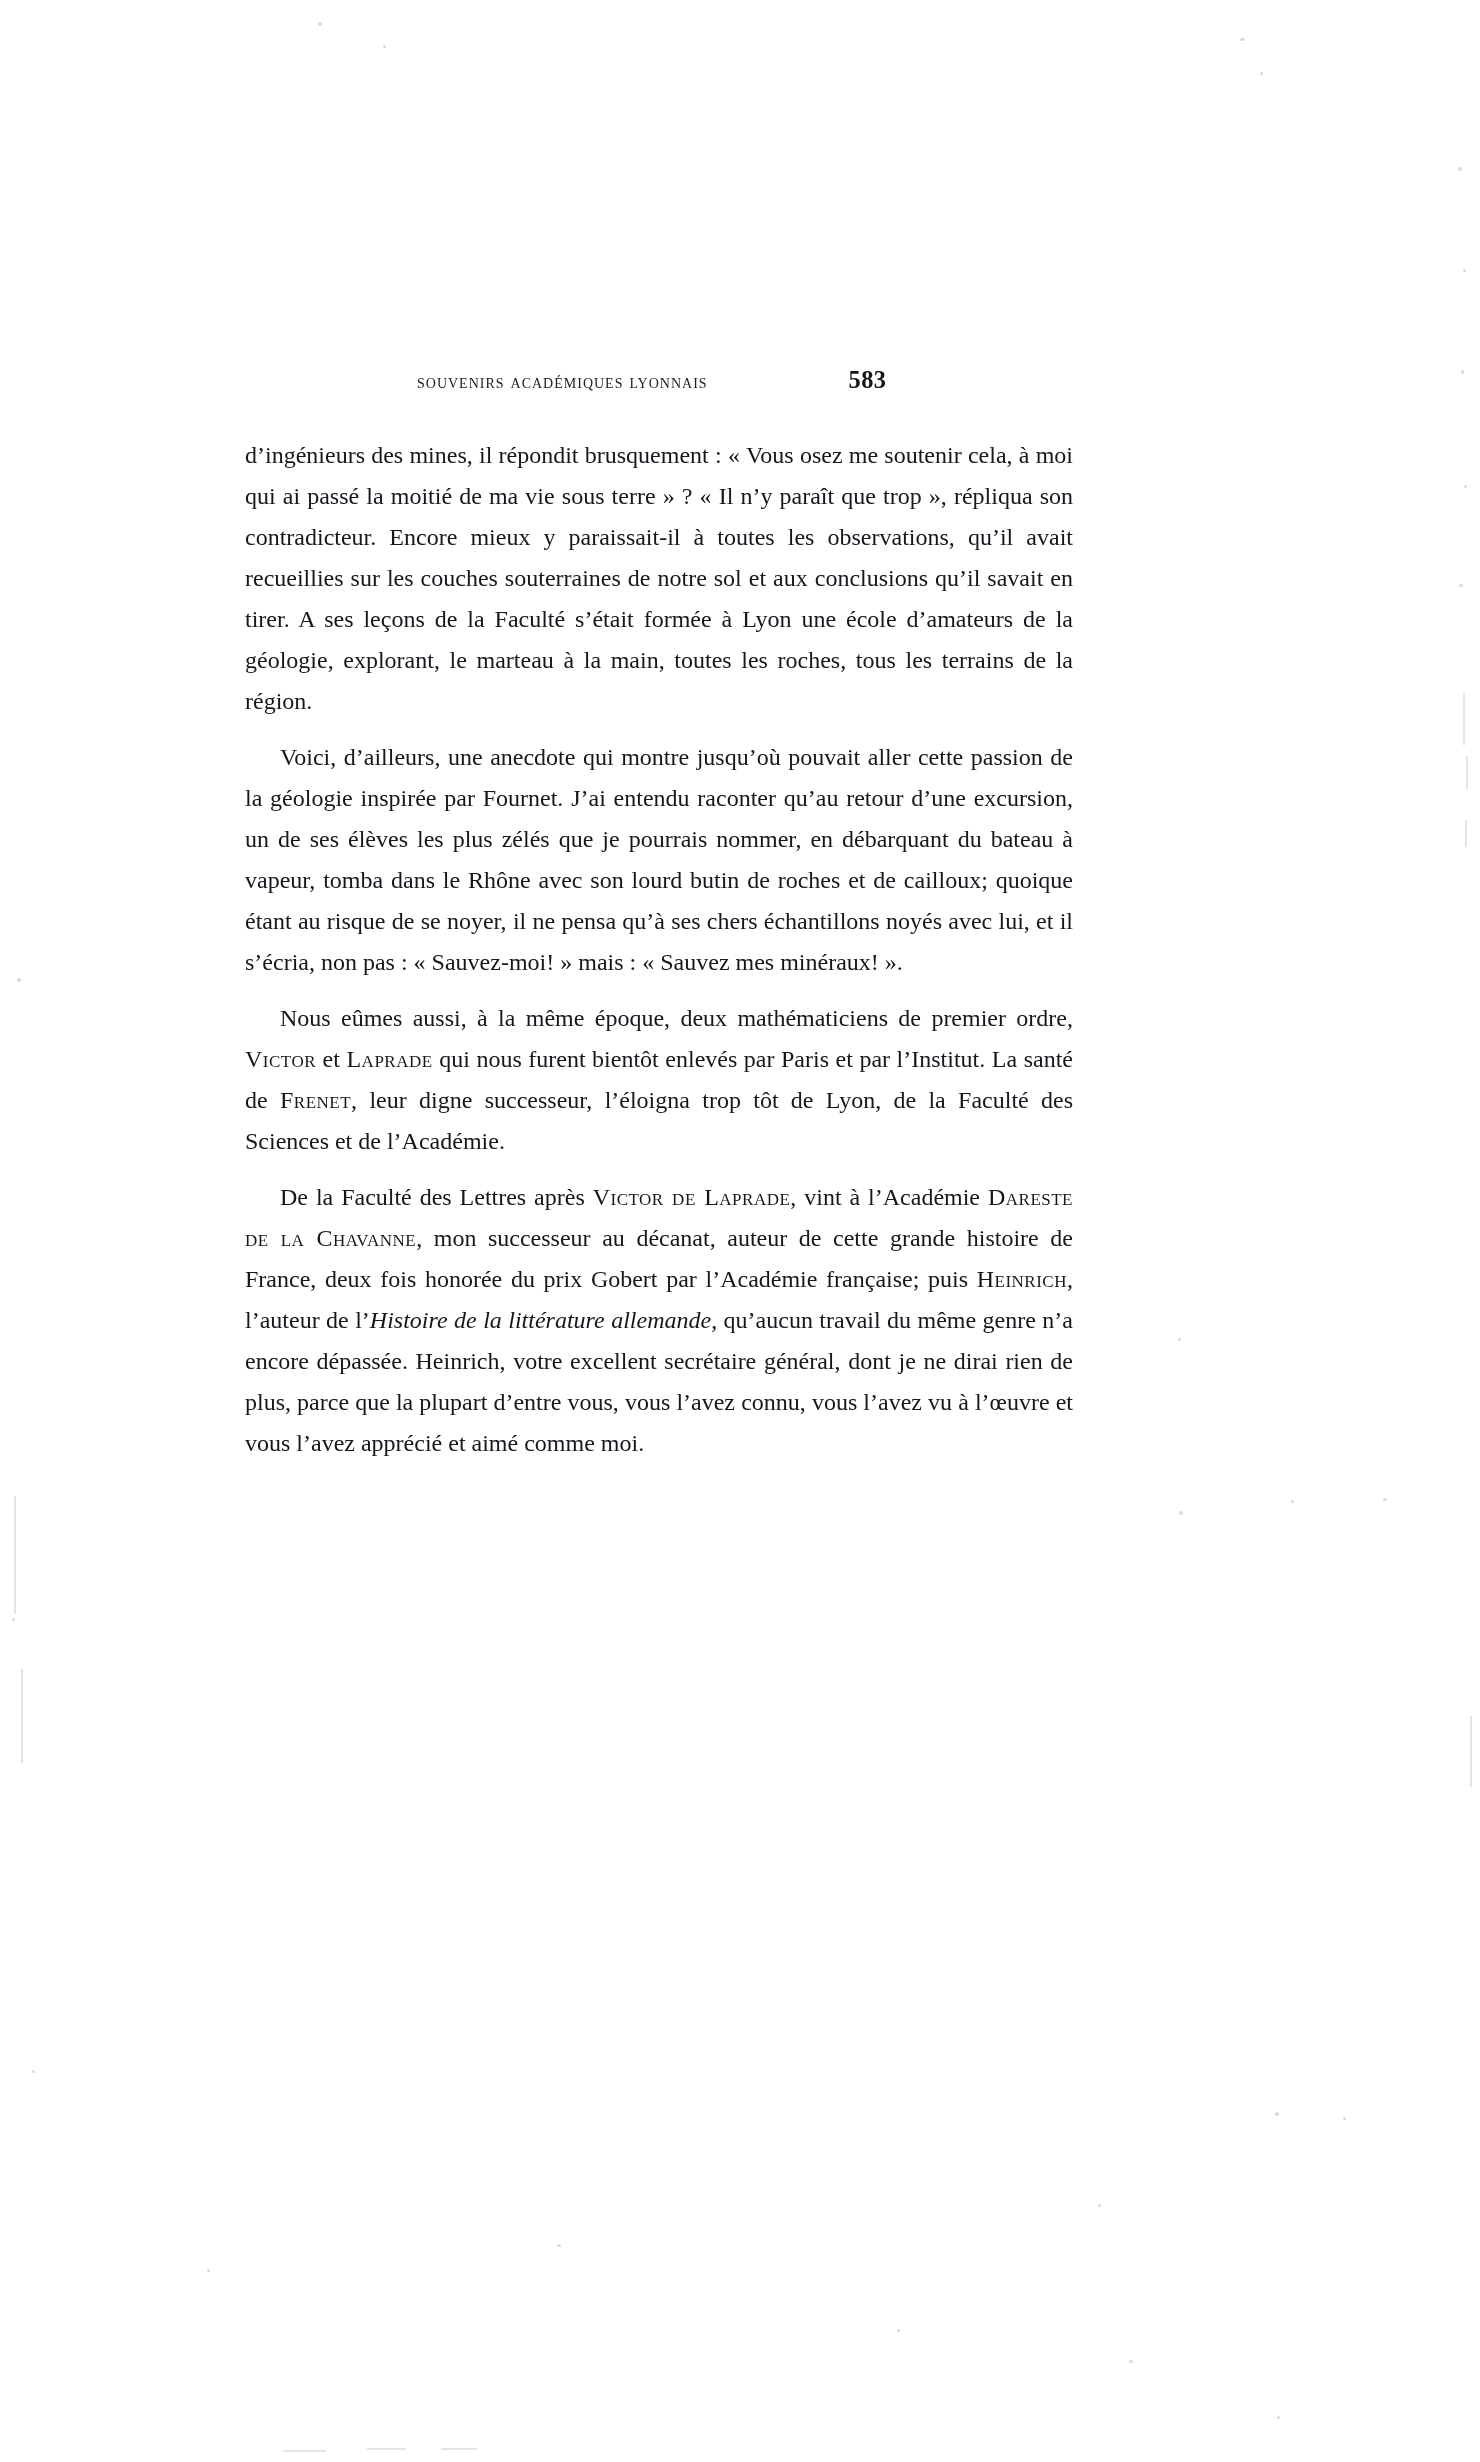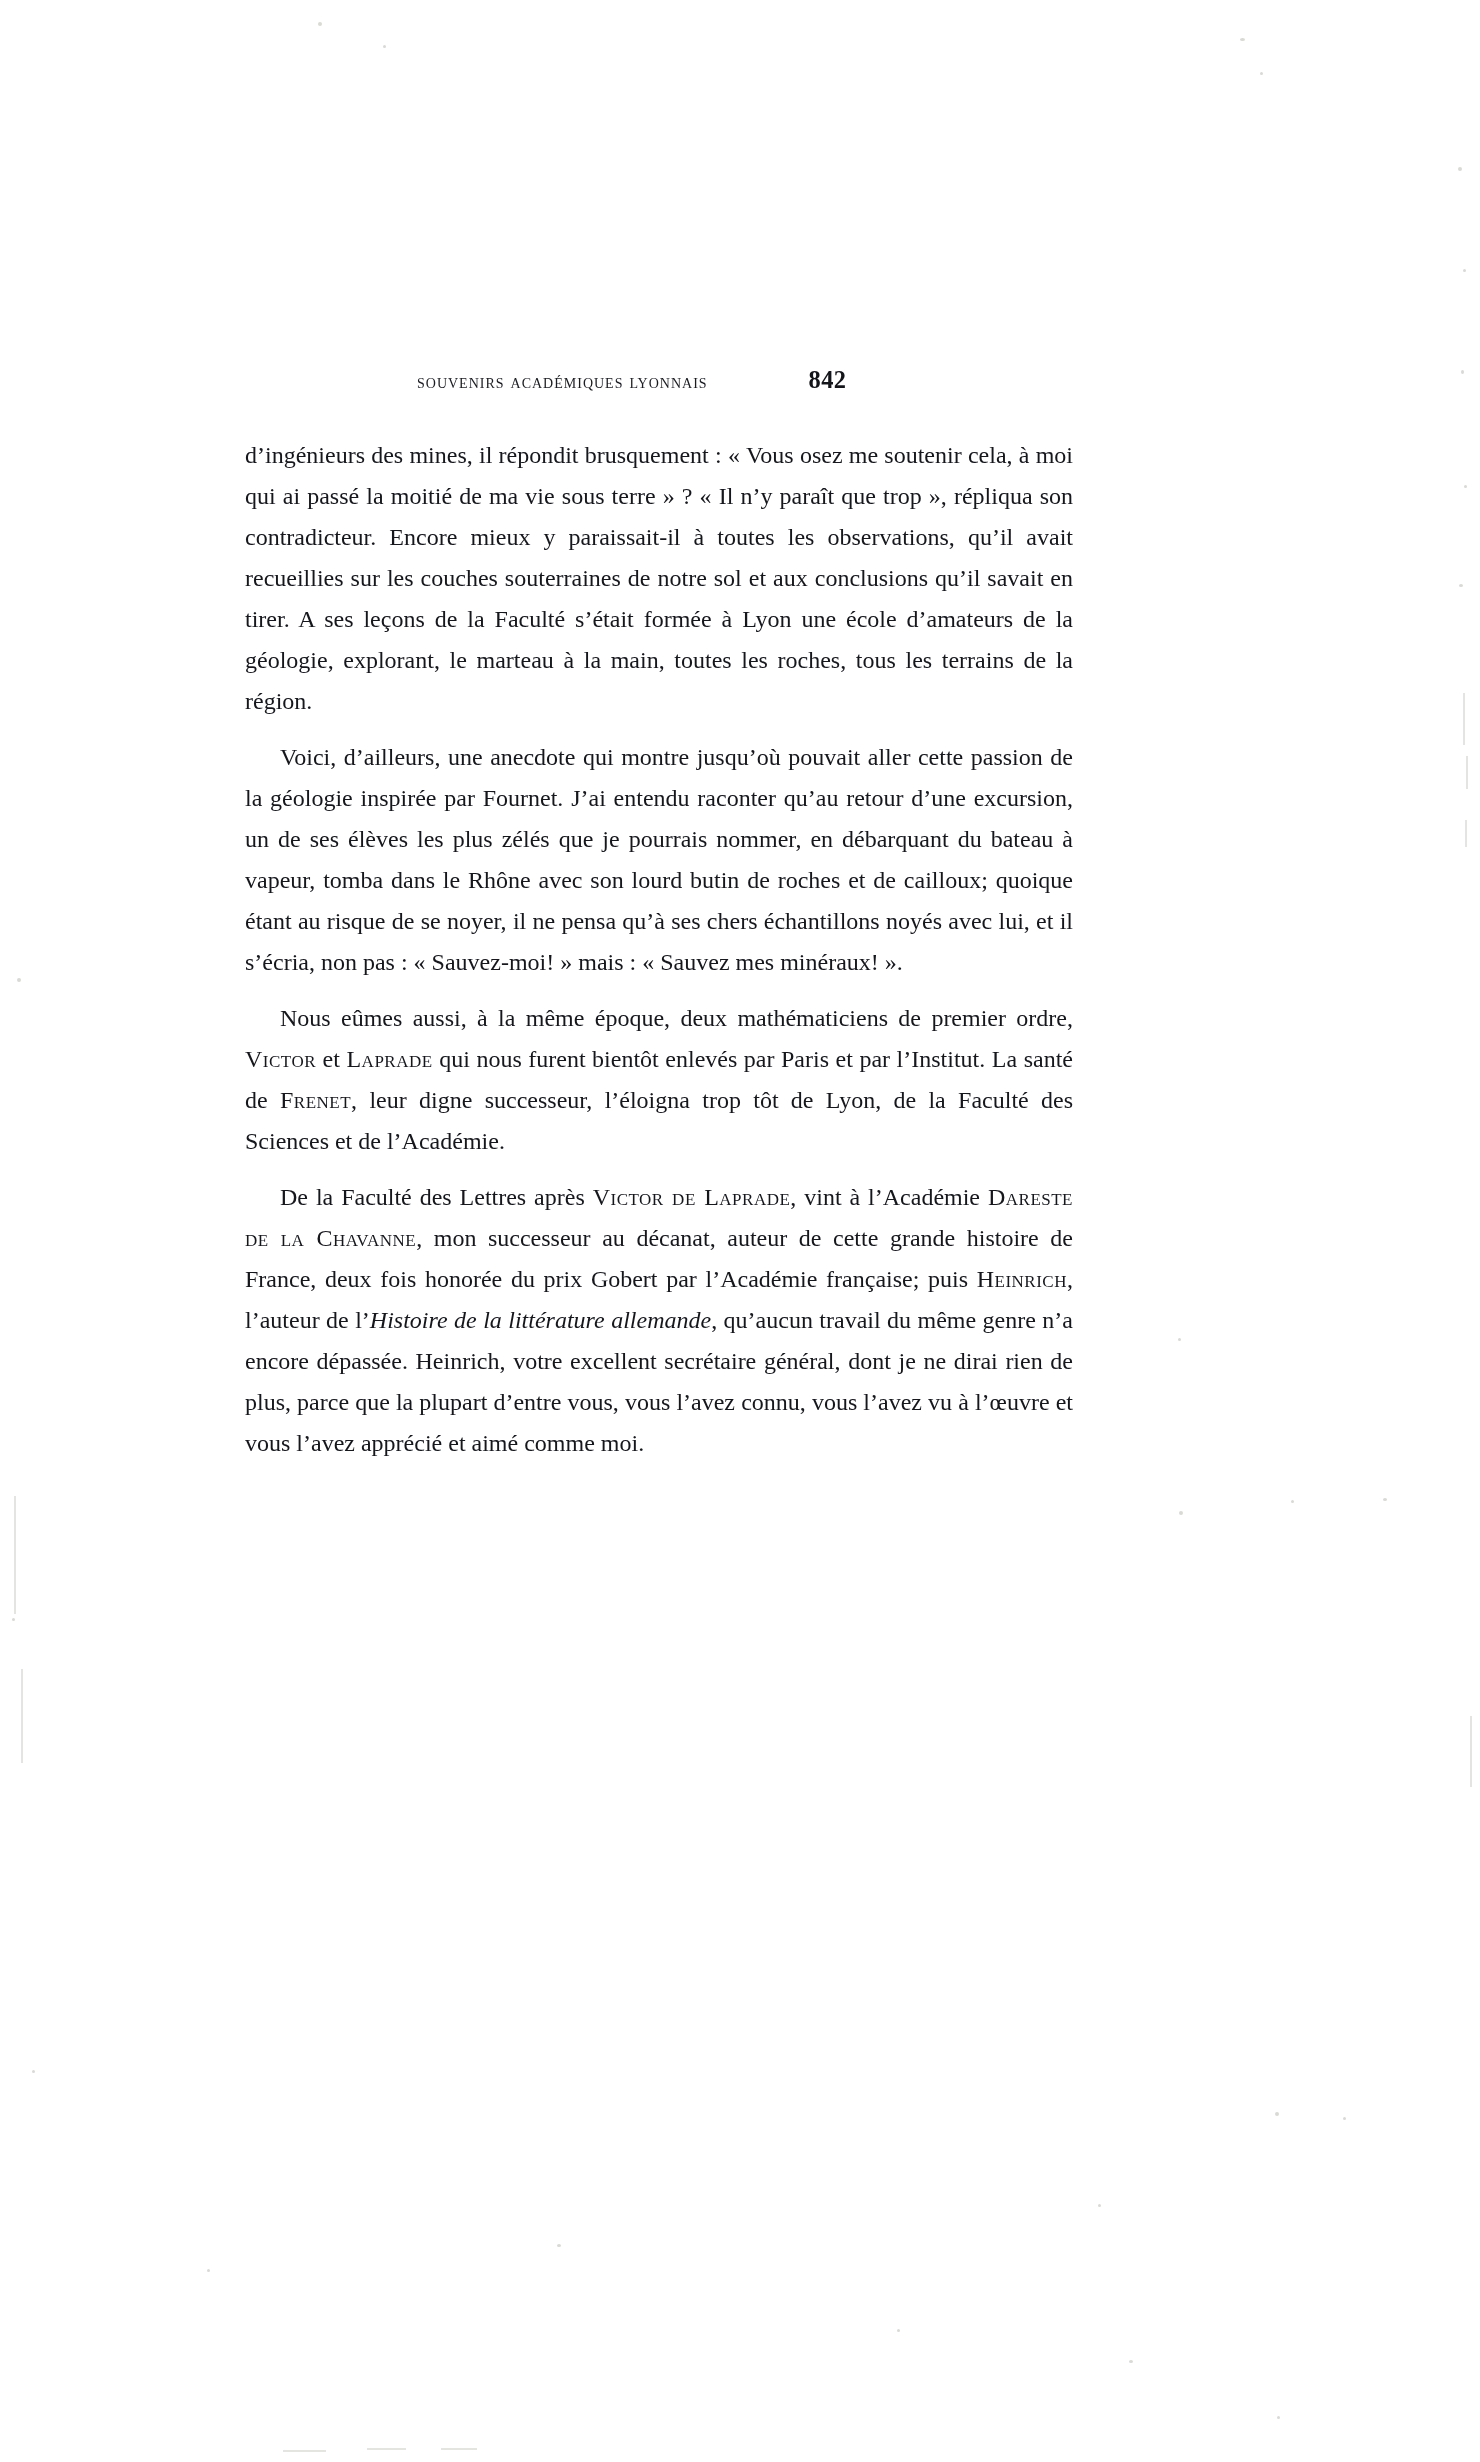--- a/index.html
+++ b/index.html
@@ -48,20 +48,21 @@
     top: 366px;
     width: 858px;
   }
 
   .running-head {
     display: flex;
     align-items: baseline;
     justify-content: flex-start;
     margin-bottom: 41px;
     padding-left: 187px;
+    gap: 40px;
   }
   .running-head .title {
     font-variant: small-caps;
     text-transform: lowercase;
     font-size: 20px;
     letter-spacing: 1px;
     color: #1b1c22;
     white-space: nowrap;
   }
   .running-head .folio {
@@ -134,21 +135,21 @@
     <div class="scuff" style="left:1470px; top:1716px; width:2.4px; height:71px;"></div>
     <div class="scuff" style="left:283px;  top:2450px; width:43px; height:2.4px;"></div>
     <div class="scuff" style="left:367px;  top:2448px; width:39px; height:2.4px;"></div>
     <div class="scuff" style="left:441px;  top:2448px; width:36px; height:2.4px;"></div>
   </div>
 
   <div class="text-block">
 
     <div class="running-head">
       <span class="title">Souvenirs académiques lyonnais</span>
-      <span class="folio">842</span>
+      <span class="folio">583</span>
     </div>
 
     <p class="para">d’ingénieurs des mines, il répondit brusquement : «&nbsp;Vous osez me soutenir cela, à moi qui ai passé la moitié de ma vie sous terre&nbsp;»&nbsp;? «&nbsp;Il n’y paraît que trop&nbsp;», répliqua son contradicteur. Encore mieux y paraissait-il à toutes les observations, qu’il avait recueillies sur les couches souterraines de notre sol et aux conclusions qu’il savait en tirer. A ses leçons de la Faculté s’était formée à Lyon une école d’amateurs de la géologie, explorant, le marteau à la main, toutes les roches, tous les terrains de la région.</p>
 
     <p class="para indent">Voici, d’ailleurs, une anecdote qui montre jusqu’où pouvait aller cette passion de la géologie inspirée par Fournet. J’ai entendu raconter qu’au retour d’une excursion, un de ses élèves les plus zélés que je pourrais nommer, en débarquant du bateau à vapeur, tomba dans le Rhône avec son lourd butin de roches et de cailloux; quoique étant au risque de se noyer, il ne pensa qu’à ses chers échantillons noyés avec lui, et il s’écria, non pas&nbsp;: «&nbsp;Sauvez-moi!&nbsp;» mais&nbsp;: «&nbsp;Sauvez mes minéraux!&nbsp;».</p>
 
     <p class="para indent">Nous eûmes aussi, à la même époque, deux mathématiciens de premier ordre, <span class="sc">Victor</span> et <span class="sc">Laprade</span> qui nous furent bientôt enlevés par Paris et par l’Institut. La santé de <span class="sc">Frenet</span>, leur digne successeur, l’éloigna trop tôt de Lyon, de la Faculté des Sciences et de l’Académie.</p>
 
     <p class="para indent">De la Faculté des Lettres après <span class="sc">Victor de Laprade</span>, vint à l’Académie <span class="sc">Dareste de la Chavanne</span>, mon successeur au décanat, auteur de cette grande histoire de France, deux fois honorée du prix Gobert par l’Académie française; puis <span class="sc">Heinrich</span>, l’auteur de l’<span class="it">Histoire de la littérature allemande</span>, qu’aucun travail du même genre n’a encore dépassée. Heinrich, votre excellent secrétaire général, dont je ne dirai rien de plus, parce que la plupart d’entre vous, vous l’avez connu, vous l’avez vu à l’œuvre et vous l’avez apprécié et aimé comme moi.</p>
 

